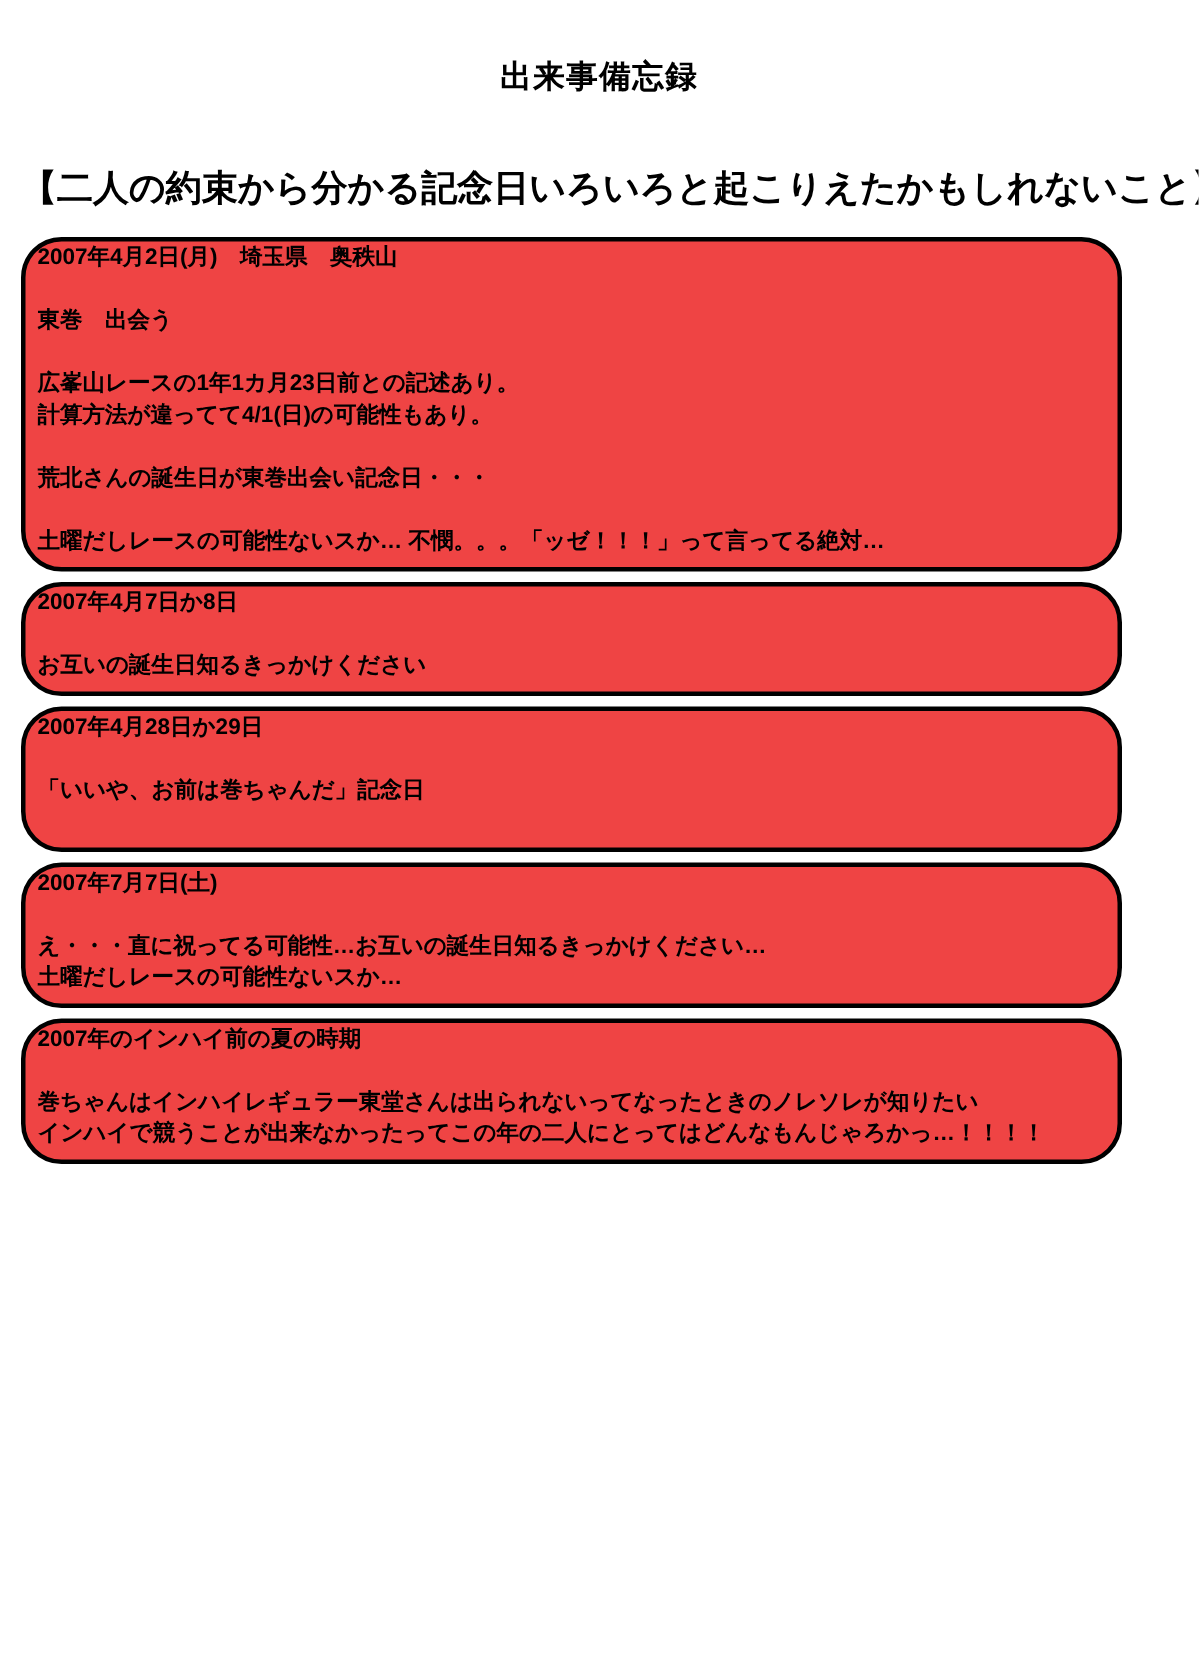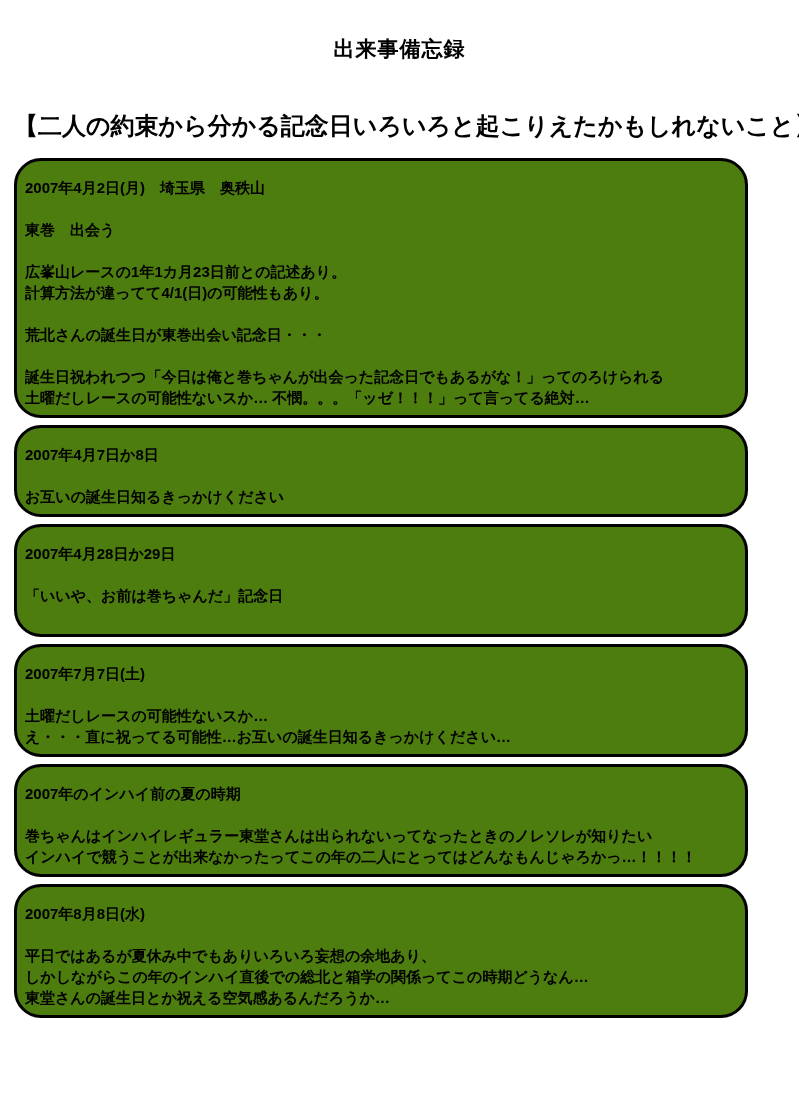--- a/index.html
+++ b/index.html
@@ -11,21 +11,21 @@
   body {
     font-family: "Liberation Sans", sans-serif;
     color: #000000;
     width: 799px;
     height: 1107px;
     overflow: hidden;
   }
   .doc-title {
     margin-top: 38px;
     text-align: center;
-    font-family: Liberation Mono, monospace;
+    font-family: Liberation Serif, serif;
     font-size: 21px;
     font-weight: bold;
     letter-spacing: 1px;
     line-height: 26px;
   }
   .doc-subtitle {
     margin-top: 46px;
     margin-left: 14px;
     margin-right: 10px;
     font-family: "Liberation Serif", "DejaVu Serif", serif;
@@ -37,23 +37,23 @@
   .memo-list {
     margin-top: 16px;
     margin-left: 14px;
     width: 734px;
   }
   .memo-box {
     box-sizing: border-box;
     width: 734px;
     border: 3px solid #000000;
     border-radius: 27px;
-    padding: 16px 14px 7px 8px;
+    padding: 0 14px 7px 8px;
     margin-bottom: 7px;
-    background: #4d7c0f;
+    background: #ef4444;
   }
   .memo-line {
     font-size: 15px;
     font-weight: bold;
     line-height: 21px;
     white-space: nowrap;
     overflow: hidden;
   }
 </style>
 </head>
@@ -67,46 +67,38 @@
   <div class="memo-box">
       <div class="memo-line">2007年4月2日(月)　埼玉県　奥秩山</div>
       <div class="memo-line">&nbsp;</div>
       <div class="memo-line">東巻　出会う</div>
       <div class="memo-line">&nbsp;</div>
       <div class="memo-line">広峯山レースの1年1カ月23日前との記述あり。</div>
       <div class="memo-line">計算方法が違ってて4/1(日)の可能性もあり。</div>
       <div class="memo-line">&nbsp;</div>
       <div class="memo-line">荒北さんの誕生日が東巻出会い記念日・・・</div>
       <div class="memo-line">&nbsp;</div>
-      <div class="memo-line">誕生日祝われつつ「今日は俺と巻ちゃんが出会った記念日でもあるがな！」ってのろけられる</div>
       <div class="memo-line">土曜だしレースの可能性ないスか… 不憫。。。「ッゼ！！！」って言ってる絶対…</div>
     </div>
   <div class="memo-box">
       <div class="memo-line">2007年4月7日か8日</div>
       <div class="memo-line">&nbsp;</div>
       <div class="memo-line">お互いの誕生日知るきっかけください</div>
     </div>
   <div class="memo-box">
       <div class="memo-line">2007年4月28日か29日</div>
       <div class="memo-line">&nbsp;</div>
       <div class="memo-line">「いいや、お前は巻ちゃんだ」記念日</div>
       <div class="memo-line">&nbsp;</div>
     </div>
   <div class="memo-box">
       <div class="memo-line">2007年7月7日(土)</div>
       <div class="memo-line">&nbsp;</div>
+      <div class="memo-line">え・・・直に祝ってる可能性…お互いの誕生日知るきっかけください…</div>
       <div class="memo-line">土曜だしレースの可能性ないスか…</div>
-      <div class="memo-line">え・・・直に祝ってる可能性…お互いの誕生日知るきっかけください…</div>
     </div>
   <div class="memo-box">
       <div class="memo-line">2007年のインハイ前の夏の時期</div>
       <div class="memo-line">&nbsp;</div>
       <div class="memo-line">巻ちゃんはインハイレギュラー東堂さんは出られないってなったときのノレソレが知りたい</div>
       <div class="memo-line">インハイで競うことが出来なかったってこの年の二人にとってはどんなもんじゃろかっ…！！！！</div>
     </div>
-  <div class="memo-box">
-      <div class="memo-line">2007年8月8日(水)</div>
-      <div class="memo-line">&nbsp;</div>
-      <div class="memo-line">平日ではあるが夏休み中でもありいろいろ妄想の余地あり、</div>
-      <div class="memo-line">しかしながらこの年のインハイ直後での総北と箱学の関係ってこの時期どうなん…</div>
-      <div class="memo-line">東堂さんの誕生日とか祝える空気感あるんだろうか…</div>
-    </div>
 </div>
 
 </body></html>

